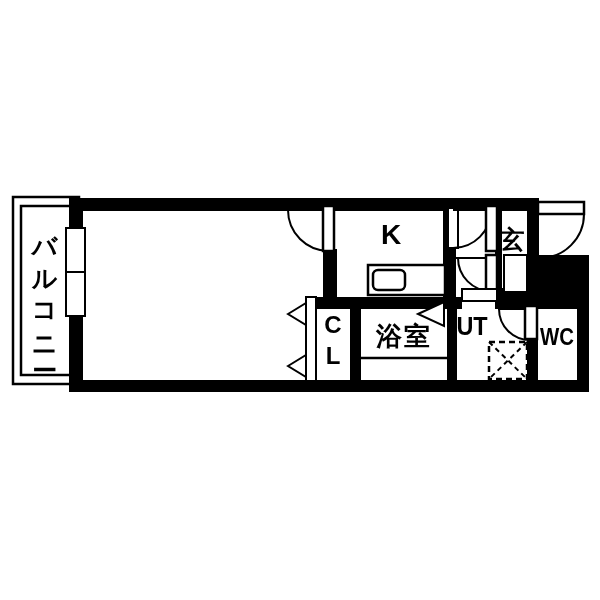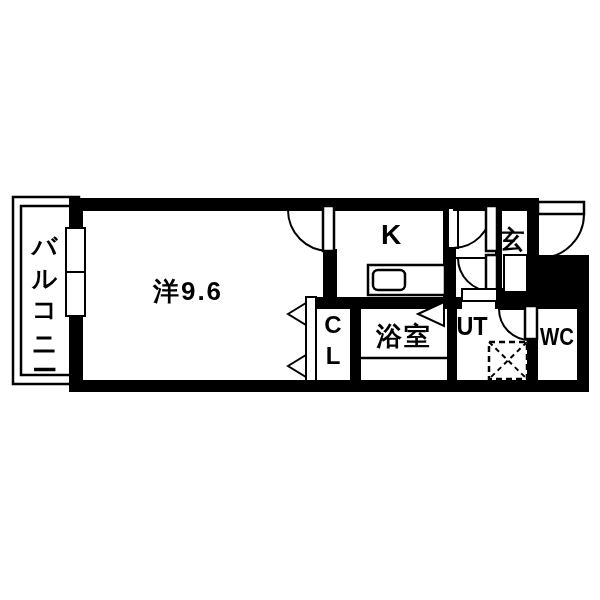--- a/index.html
+++ b/index.html
@@ -103,21 +103,20 @@
 
     <g stroke="#000" fill="none">
       <rect x="489" y="342" width="38" height="37" stroke-width="2.5" stroke-dasharray="6 4"></rect>
       <line x1="489" y1="342" x2="527" y2="379" stroke-width="2" stroke-dasharray="5 4"></line>
       <line x1="527" y1="342" x2="489" y2="379" stroke-width="2" stroke-dasharray="5 4"></line>
     </g>
   </svg>
 
   <div class="label lbl-balcony" style="left:45px;top:290px;">バルコニー</div>
 
-  <div class="label lbl-living" style="left:188px;top:292px;">洋9.6</div>
 
   <div class="label lbl-k" style="left:391px;top:235px;">K</div>
 
   <div class="label lbl-genkan" style="left:512px;top:239px;">玄</div>
 
   <div class="label lbl-cl" style="left:333px;top:340px;">
     <span style="display:block;">C</span>
     <span style="display:block;">L</span>
   </div>
 

